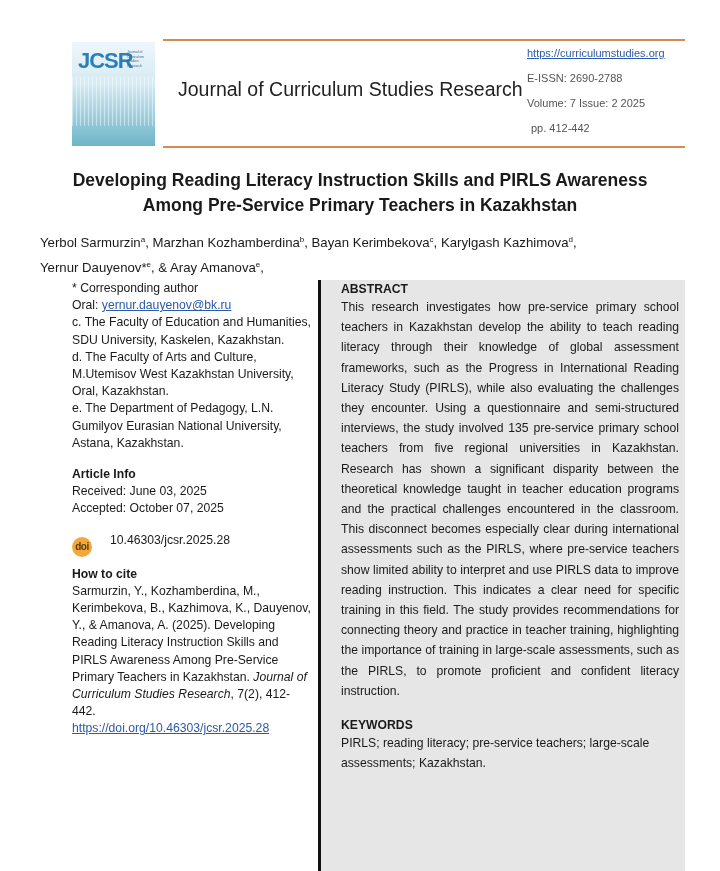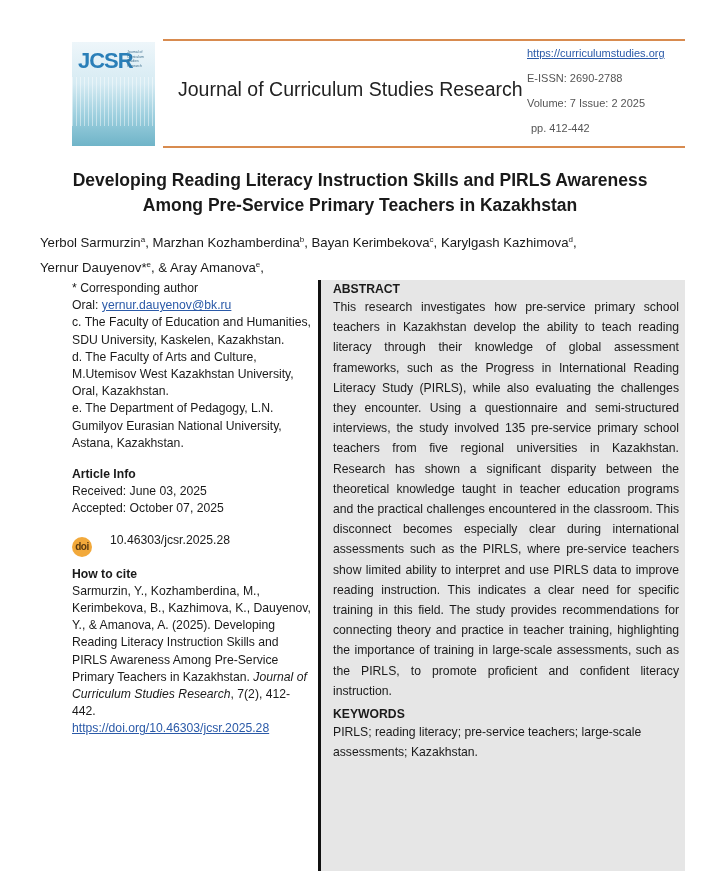--- a/index.html
+++ b/index.html
@@ -37,21 +37,21 @@
   .left a { color:#2b5aa8; text-decoration:underline; }
   .left .hd { font-weight:bold; }
   .left .gap { height:14px; }
   .doi-row { display:flex; align-items:center; gap:18px; margin:12px 0 0 0; height:22px; }
   .doi-icon { width:20px; height:20px; border-radius:50%; background:#f2a93b;
            color:#5a3a10; font-size:10px; font-weight:bold; display:flex; align-items:center; justify-content:center; letter-spacing:-0.5px;margin-top:12px; }
 
   
   .divider { position:absolute; left:318px; top:280px; width:3px; height:591px; background:#111; }
   .abstract { position:absolute; left:321px; top:280px; width:364px; height:591px; background:#e6e6e6; }
-  .abstract .inner { padding:1px 6px 0 12px; font-size:12.2px; line-height:20.2px; color:#1a1a1a; }
+  .abstract .inner { padding:1px 6px 0 20px; font-size:12.2px; line-height:20.2px; color:#1a1a1a; }
   .abstract .hd { font-weight:bold; line-height:16px; }
   .abstract .body { text-align:justify; }
 </style>
 </head>
 <body>
 
 <div class="cover">
   <div class="lines"></div>
   <div class="logo">JCSR</div>
   <div class="logo-sub">Journal of Curriculum Studies Research</div>
@@ -97,16 +97,16 @@
   <div class="hd">How to cite</div>
   <div><span>Sarmurzin, Y., Kozhamberdina, M., Kerimbekova, B., Kazhimova, K., Dauyenov, Y., &amp; Amanova, A.  (2025). Developing Reading Literacy Instruction Skills and PIRLS Awareness Among Pre-Service Primary Teachers in Kazakhstan. </span><i>Journal of Curriculum Studies Research</i><span>, 7(2), 412-442.</span></div>
   <div><a>https://doi.org/10.46303/jcsr.2025.28</a></div>
 </div>
 
 <div class="divider"></div>
 <div class="abstract">
   <div class="inner">
     <div class="hd">ABSTRACT</div>
     <div class="body">This research investigates how pre-service primary school teachers in Kazakhstan develop the ability to teach reading literacy through their knowledge of global assessment frameworks, such as the Progress in International Reading Literacy Study (PIRLS), while also evaluating the challenges they encounter. Using a questionnaire and semi-structured interviews, the study involved 135 pre-service primary school teachers from five regional universities in Kazakhstan. Research has shown a significant disparity between the theoretical knowledge taught in teacher education programs and the practical challenges encountered in the classroom. This disconnect becomes especially clear during international assessments such as the PIRLS, where pre-service teachers show limited ability to interpret and use PIRLS data to improve reading instruction. This indicates a clear need for specific training in this field. The study provides recommendations for connecting theory and practice in teacher training, highlighting the importance of training in large-scale assessments, such as the PIRLS, to promote proficient and confident literacy instruction.</div>
-    <div class="hd" style="margin-top:5px">KEYWORDS</div>
+    <div class="hd" style="margin-top:16px">KEYWORDS</div>
     <div>PIRLS; reading literacy; pre-service teachers; large-scale assessments; Kazakhstan.</div>
   </div>
 </div>
 
 </body></html>

